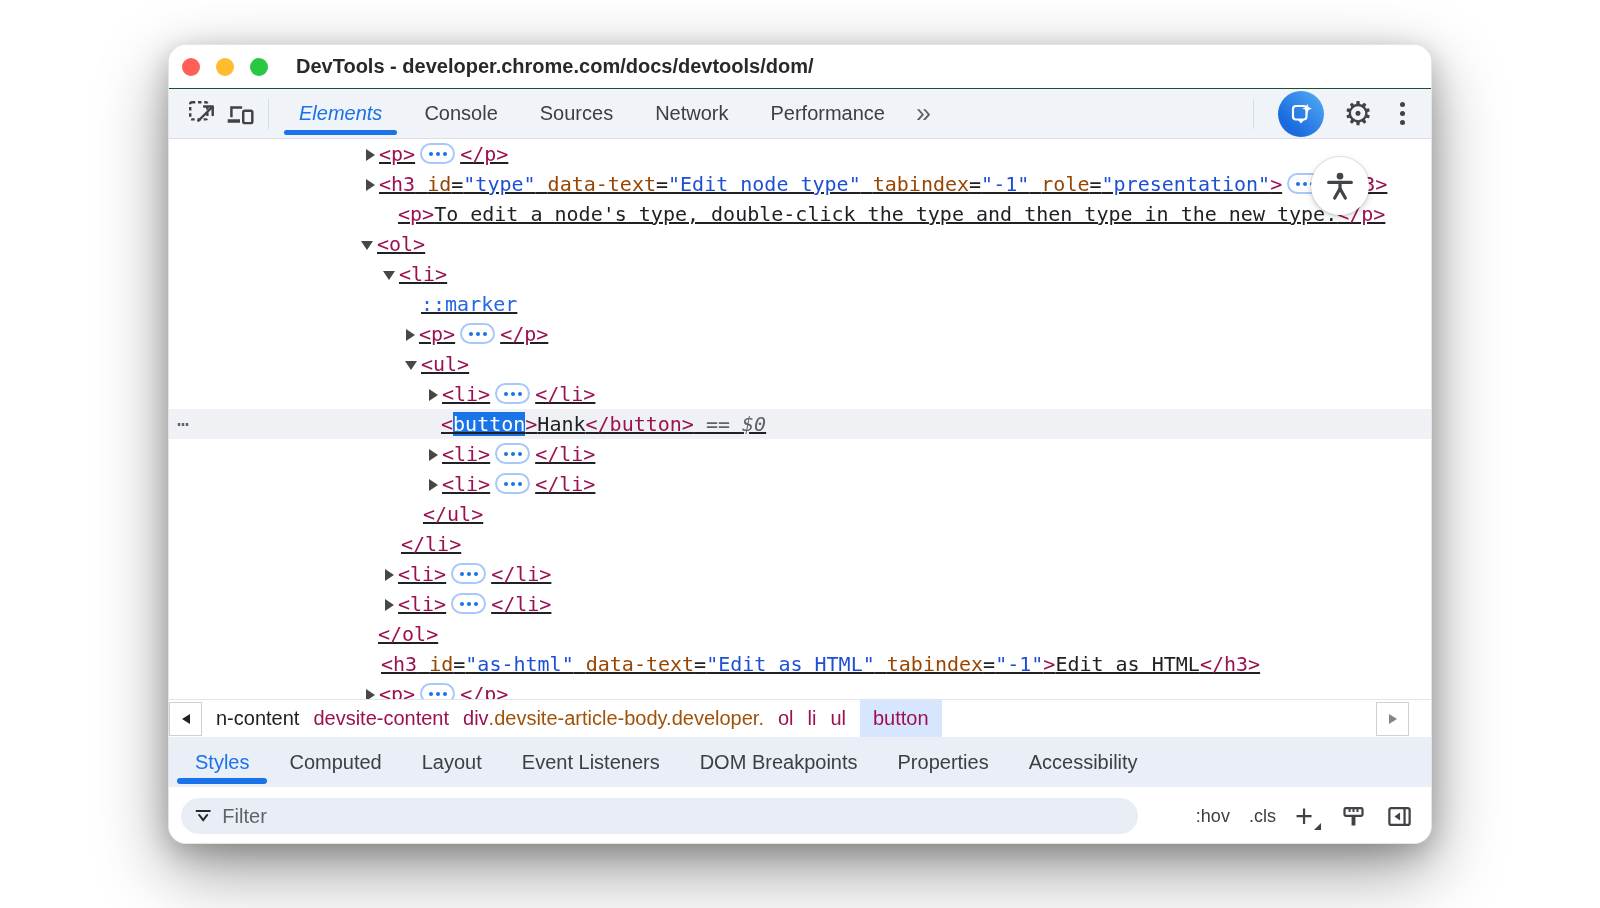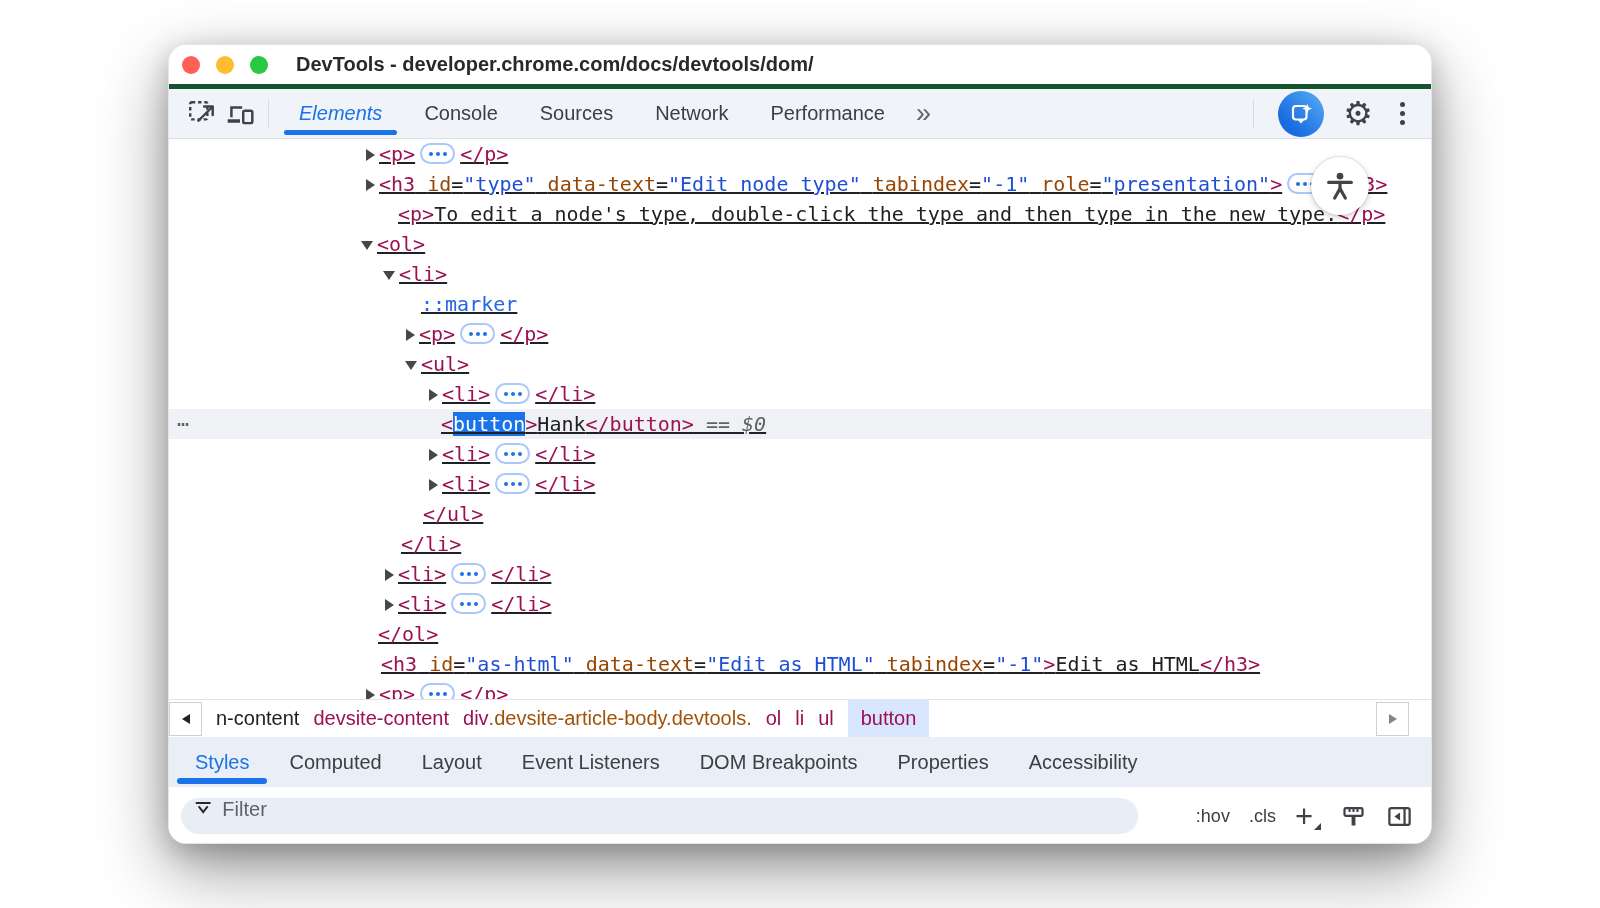--- a/index.html
+++ b/index.html
@@ -6,21 +6,21 @@
   html,body { background:#fff; }
   .stage { position:relative; width:1600px; height:908px; background:#fff; overflow:hidden;
            font-family:"Liberation Sans", sans-serif; color:#202124; }
   .window { position:absolute; left:168px; top:44px; width:1264px; height:800px;
             background:#fff; border-radius:18px; overflow:hidden;
             border:1px solid rgba(0,0,0,.10);
             box-shadow:0 26px 70px rgba(0,0,0,.40), 0 8px 28px rgba(0,0,0,.22); }
 
   
   .titlebar { height:44px; display:flex; align-items:center; background:#fff;
-              border-bottom:5px solid #14532d; padding-left:13px; }
+              border-bottom:1px solid #14532d; padding-left:13px; }
   .lights { display:flex; gap:16px; }
   .light { width:18px; height:18px; border-radius:50%; }
   .light.red    { background:var(--mac-close); }
   .light.yellow { background:var(--mac-min); }
   .light.green  { background:var(--mac-max); }
   .win-title { margin-left:28px; font-size:20px; font-weight:bold; color:#27292d; }
 
   
   .toolbar { height:50px; background:var(--toolbar-bg); border-bottom:1px solid #dadfe6;
              display:flex; align-items:center; padding:0 18px 0 14px; }
@@ -90,21 +90,21 @@
   .paneltabs { height:50px; background:var(--panel-tab-bg); display:flex; align-items:center;
                padding-left:6px; font-size:20px; color:#3c4043; }
   .ptab { position:relative; height:100%; display:flex; align-items:center; padding:0 20px;text-align:center; }
   .ptab.active { color:var(--accent); }
   .ptab.active::after { content:""; position:absolute; left:2px; right:2px; bottom:3px;
                         height:6px; border-radius:3px; background:var(--accent); }
 
   
   .filterbar { height:58px; background:#fff; display:flex; align-items:center; padding:0 18px 0 12px; }
   .filter-pill { width:957px; height:36px; border-radius:18px; background:#e9edf6;
-                 display:flex; align-items:flex-start; padding:0 12px; gap:9px; flex:none; }
+                 display:flex; align-items:center; padding:0 12px; gap:9px; flex:none; }
   .filter-pill input { border:none; outline:none; background:transparent; font-size:20px;
                        color:#3c4043; width:100%; font-family:"Liberation Sans", sans-serif; }
   .filter-pill input::placeholder { color:#5f6368; opacity:1; }
   .fb-right { margin-left:auto; display:flex; align-items:center; gap:19px; }
   .tog-text { font-size:18px; color:#3c4043; }
   .plus-btn { position:relative; font-size:31px; line-height:1; color:#3f4246; padding-right:8px; }
   .plus-btn::after { content:""; position:absolute; right:0; bottom:2px; width:0; height:0;
                      border-bottom:7px solid #3f4246; border-left:7px solid transparent; }
   svg { display:block; }
 </style>
@@ -205,21 +205,21 @@
         </div>
       <div class="crumbs" id="crumbs">
           <div class="crumb">
             <span class="bc-dark">n-content</span>
           </div>
           <div class="crumb">
             <span class="bc-tag">devsite-content</span>
           </div>
           <div class="crumb">
             <span class="bc-tag">div</span>
-            <span class="bc-cls">.devsite-article-body.devtools.</span>
+            <span class="bc-cls">.devsite-article-body.developer.</span>
           </div>
           <div class="crumb">
             <span class="bc-tag">ol</span>
           </div>
           <div class="crumb">
             <span class="bc-tag">li</span>
           </div>
           <div class="crumb">
             <span class="bc-tag">ul</span>
           </div>

